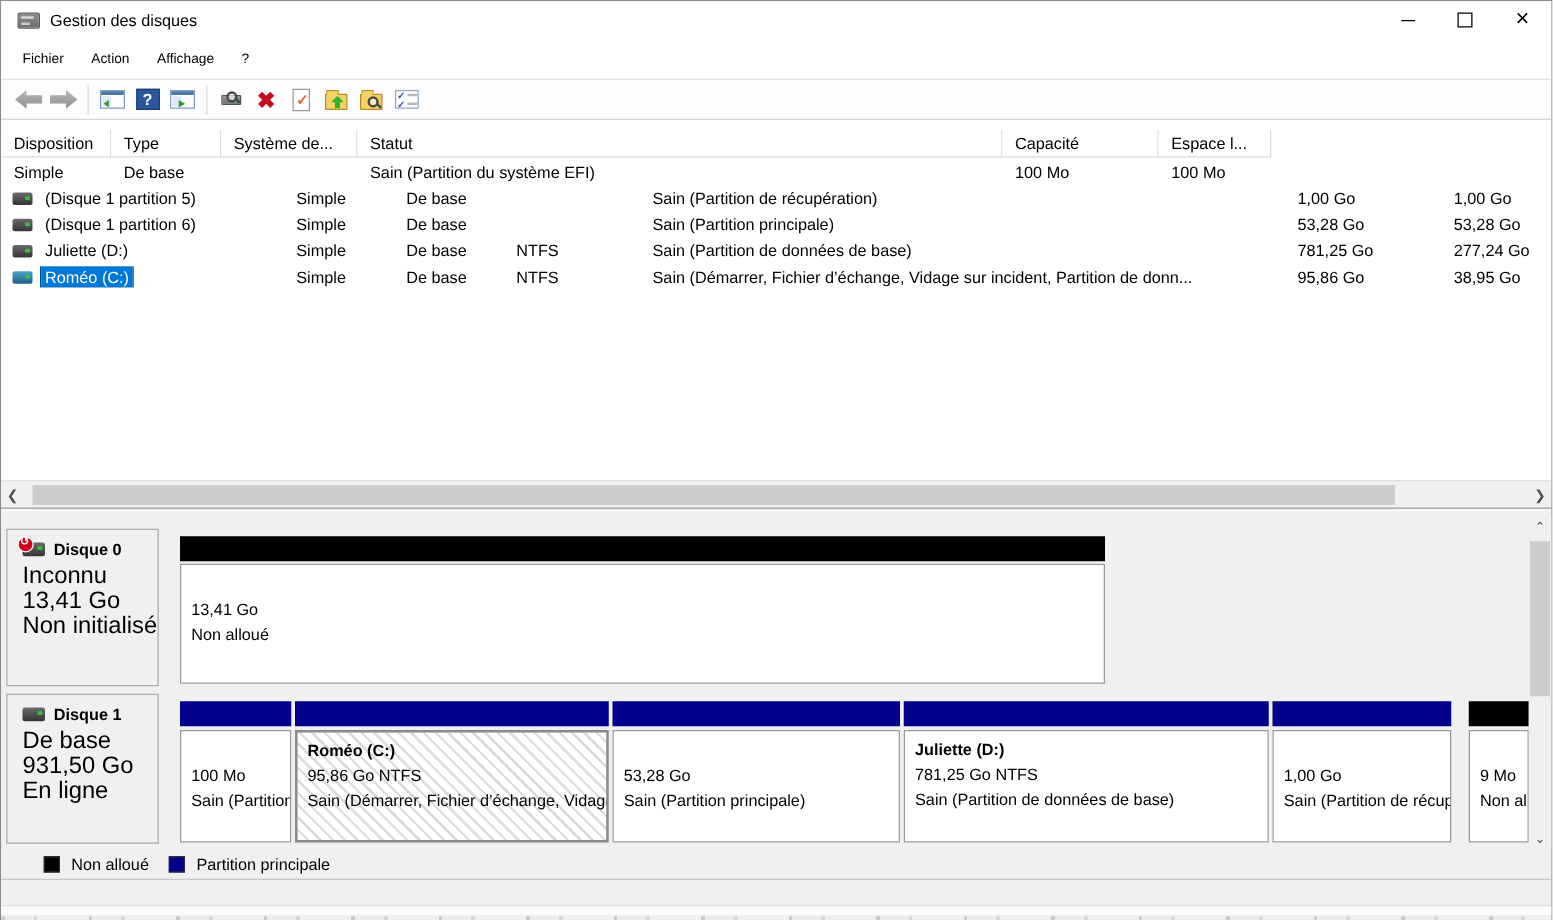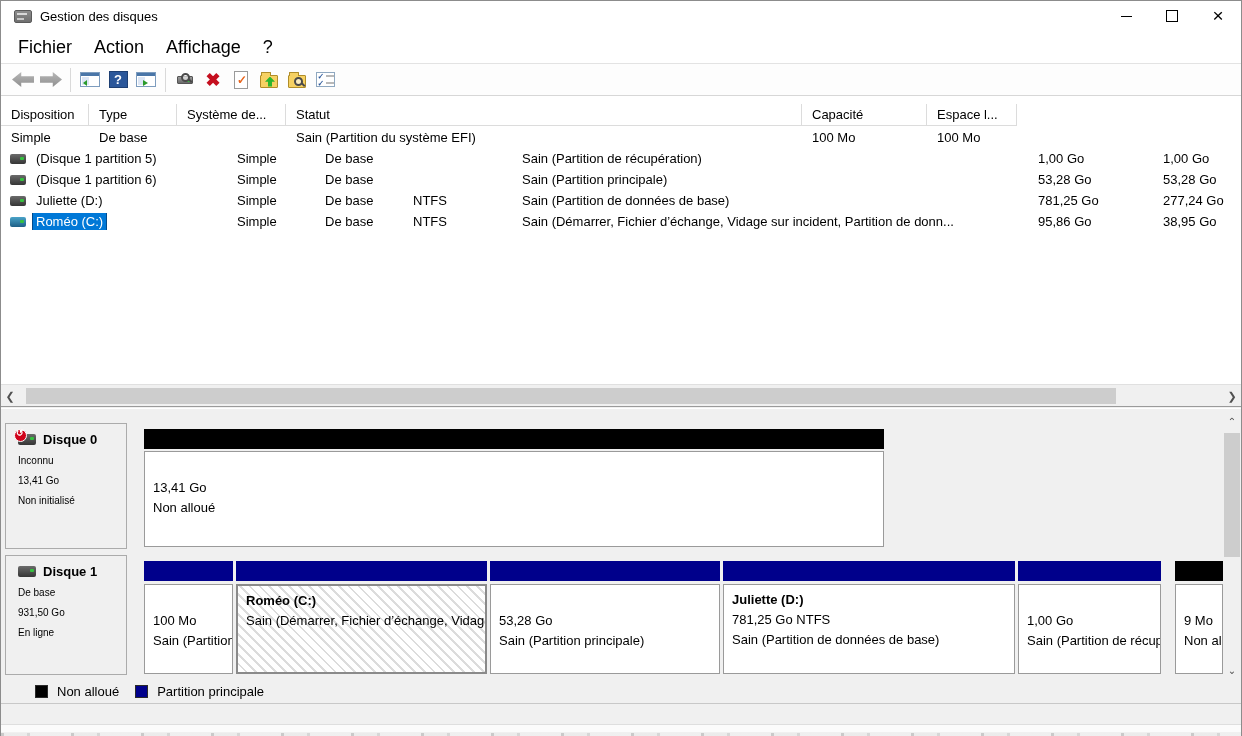--- a/index.html
+++ b/index.html
@@ -14,21 +14,21 @@
   .app-icon::after { content:""; position:absolute; left:2px; bottom:2px; width:7px; height:2px; background:#c8c8c8; }
   .title-text { font-size:13px; }
   .win-controls { margin-left:auto; display:flex; height:100%; }
   .wc { width:46px; height:100%; display:flex; align-items:center; justify-content:center; cursor:default; }
   .wc-min::before { content:""; width:11px; height:1px; background:#000; display:block; }
   .wc-max::before { content:""; width:10px; height:10px; border:1px solid #000; display:block; }
   .wc-close { font-size:19px; font-weight:400; line-height:10px; }
 
   
   .menubar { position:absolute; left:0; top:30px; width:100%; height:32px; background:#fff; display:flex; align-items:center; padding-left:6px; }
-  .menu-item { padding:5px 11px; font-size:18px; cursor:default; }
+  .menu-item { padding:5px 11px; font-size:11px; cursor:default; }
 
   
   .toolbar { position:absolute; left:0; top:62px; width:100%; height:33px; background:#fdfdfd; border-top:1px solid #e3e3e3; border-bottom:1px solid #d7d7d7; display:flex; align-items:center; padding-left:8px; }
   .tbtn { width:28px; height:26px; display:flex; align-items:center; justify-content:center; position:relative; }
   .tsep { width:1px; height:24px; background:#d9d9d9; margin:0 5px; }
   .arr-l { width:22px; height:15px; background:linear-gradient(#b7b7b7,#8f8f8f); clip-path:polygon(0 50%,42% 0,42% 28%,100% 28%,100% 72%,42% 72%,42% 100%); }
   .arr-r { width:22px; height:15px; background:linear-gradient(#b7b7b7,#8f8f8f); clip-path:polygon(100% 50%,58% 0,58% 28%,0 28%,0 72%,58% 72%,58% 100%); }
   .win-ic { width:20px; height:15px; background:#fff; border:1px solid #7d9cbe; position:relative; }
   .win-ic::before { content:""; position:absolute; left:0; top:0; right:0; height:3px; background:#4a76a8; }
   .win-ic .pane { position:absolute; left:1px; top:4px; bottom:1px; width:7px; background:#dce6f5; }
@@ -74,21 +74,21 @@
   .pane-divider { position:absolute; left:0; top:405px; width:100%; height:3px; background:#f0f0f0; border-top:1px solid #9a9a9a; border-bottom:1px solid #fff; }
 
   
   .graph { position:absolute; left:0; top:408px; width:100%; height:270px; background:#f0f0f0; }
   .disk-label { position:absolute; left:4px; width:122px; background:#f0f0f0; border:1px solid #ababab; padding:8px 0 0 12px; }
   .dl-head { display:flex; align-items:center; gap:7px; font-weight:bold; font-size:13px; margin-bottom:4px; }
   .disk-ico { width:18px; height:11px; background:linear-gradient(#6b6b6b,#353535); border-radius:2px; position:relative; flex-shrink:0; }
   .disk-ico i { position:absolute; right:2px; top:3px; width:4px; height:3px; background:#35c13f; border-radius:1px; }
   .disk-ico.err::after { content:""; position:absolute; left:-4px; top:-5px; width:11px; height:11px; background:#d0021b; border-radius:50%; border:1px solid #fff; }
   .disk-ico.err::before { content:"↺"; position:absolute; left:-2px; top:-6px; z-index:2; color:#fff; font-size:9px; font-weight:bold; }
-  .dl-line { font-size:10px; line-height:20px; }
+  .dl-line { font-size:19px; line-height:20px; }
   .region { position:absolute; }
   .band { position:absolute; left:0; top:0; width:100%; height:20px; }
   .rbody { position:absolute; left:0; width:100%; background:#fff; border:1px solid #9a9a9a; padding:5px 0 0 8px; overflow:hidden; white-space:nowrap; }
   .rbody.untitled { padding-top:26px; }
   .rbody.hatch { background:repeating-linear-gradient(45deg,#ffffff 0 5px,#dcdcdc 5px 7px); border:2px solid #8a8a8a; }
   .rtitle { font-weight:bold; font-size:13px; line-height:20px; }
   .rline { font-size:13px; line-height:20px; }
   .d0 .band { top:20px; } .d0 .rbody { top:42px; height:96px; }
   .d1 .band { top:0; } .d1 .rbody { top:23px; height:90px; }
 
@@ -331,20 +331,21 @@
           <div class="band" style="background: rgb(0, 0, 139);"></div>
           <div class="rbody untitled">
             <div class="rline">100 Mo</div>
             <div class="rline">Sain (Partition du système EFI)</div>
           </div>
         </div>
         <div class="region d1" style="left: 235px; width: 251px; top: 152px; height: 140px;">
           <div class="band" style="background: rgb(0, 0, 139);"></div>
           <div class="rbody hatch">
             <div class="rtitle">Roméo  (C:)</div>
+            <div class="rline">95,86 Go NTFS</div>
             <div class="rline">Sain (Démarrer, Fichier d’échange, Vidage sur incident, Partition de données de base)</div>
           </div>
         </div>
         <div class="region d1" style="left: 489px; width: 230px; top: 152px; height: 140px;">
           <div class="band" style="background: rgb(0, 0, 139);"></div>
           <div class="rbody untitled">
             <div class="rline">53,28 Go</div>
             <div class="rline">Sain (Partition principale)</div>
           </div>
         </div>

